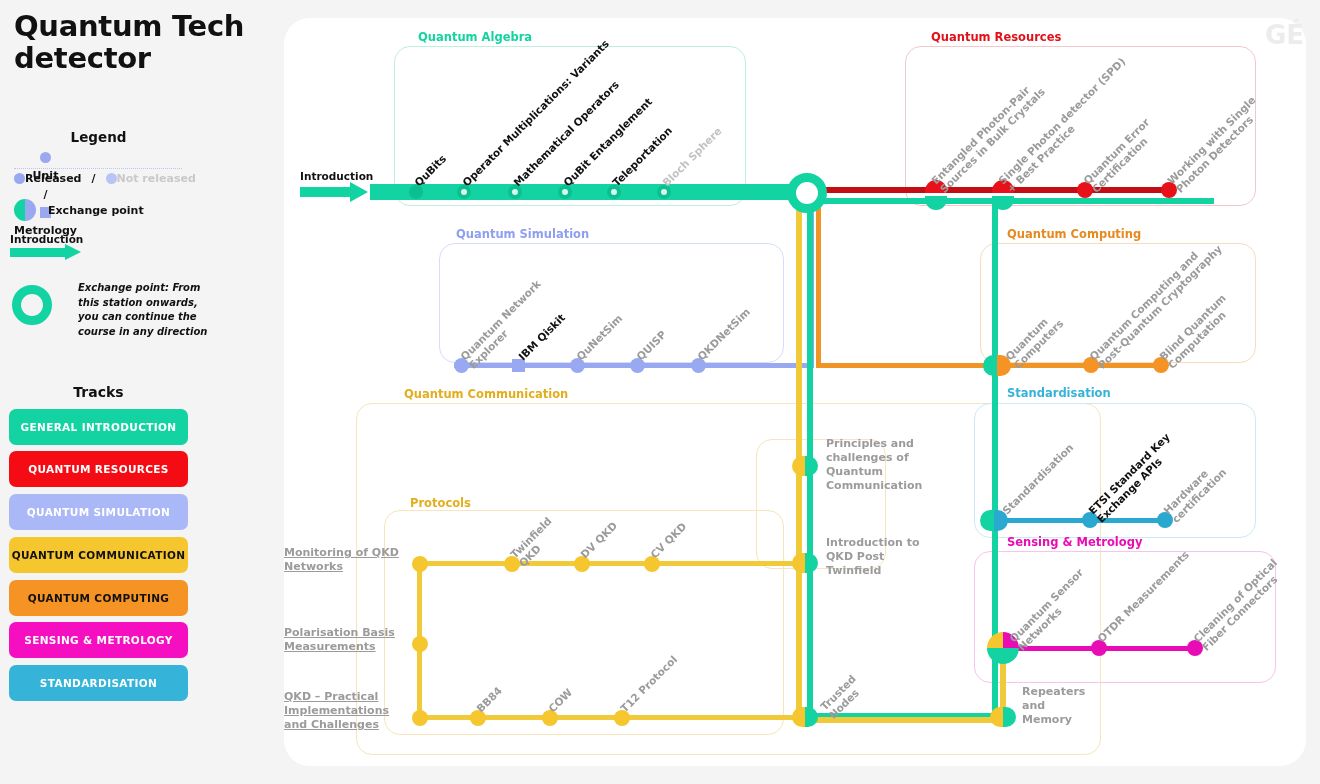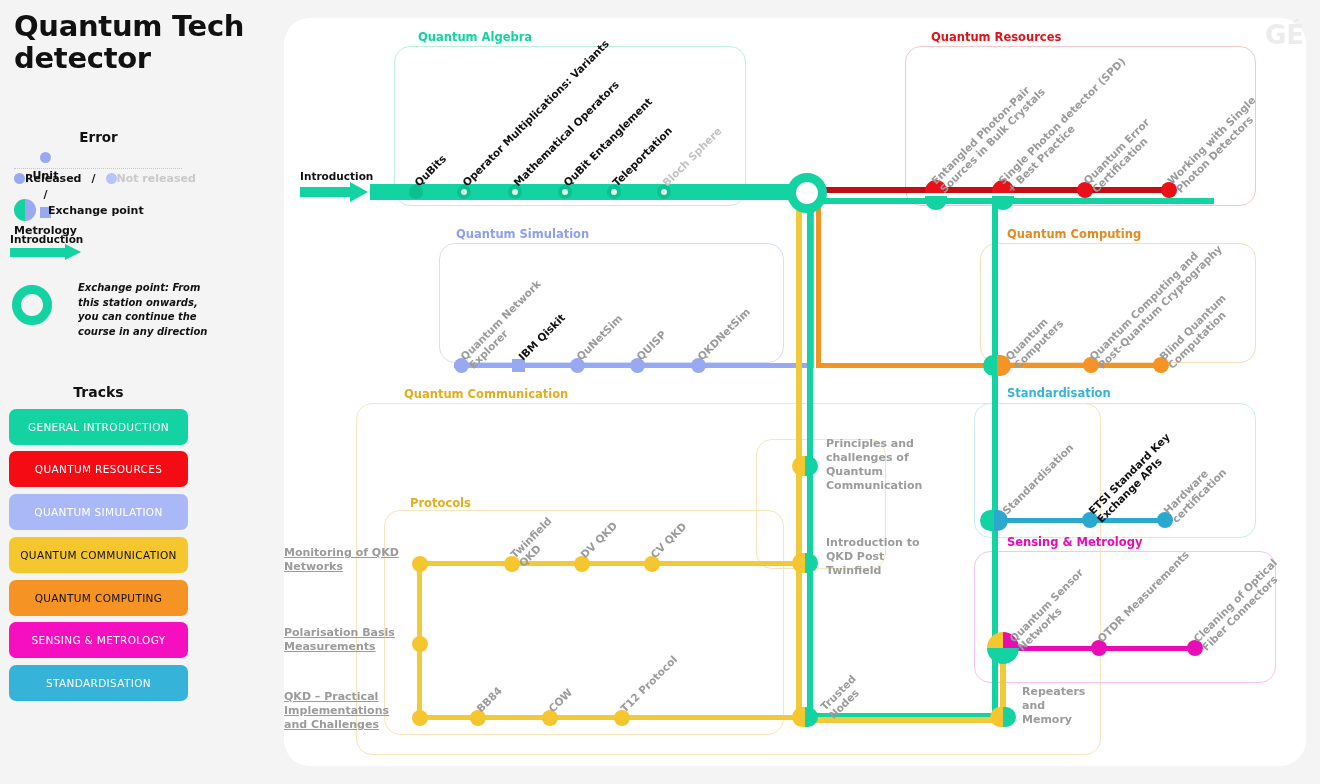--- a/index.html
+++ b/index.html
@@ -36,21 +36,21 @@
   .intro-arrow .head{position:absolute;left:55px;top:0;width:0;height:0;
         border-top:8px solid transparent;border-bottom:8px solid transparent;border-left:16px solid #14d3a3;}
   .italic-note{position:absolute;font-style:italic;font-weight:bold;font-size:10px;
         line-height:1.45;color:#111;}
   .ring{position:absolute;left:12px;top:285px;width:40px;height:40px;border-radius:50%;
         border:9px solid #14d3a3;box-sizing:border-box;background:#f4f4f4;}
   .tracks-title{position:absolute;left:0;top:384px;width:197px;text-align:center;
         font-size:14px;font-weight:bold;color:#111;}
   .track-btn{position:absolute;left:9px;width:179px;height:36px;border-radius:7px;
         display:flex;align-items:center;justify-content:center;text-align:center;
-        font-size:10.5px;font-weight:normal;letter-spacing:.35px;line-height:1.2;}
+        font-size:10.5px;font-weight:bold;letter-spacing:.35px;line-height:1.2;}
 
   
   .canvas{position:absolute;left:284px;top:18px;width:1022px;height:748px;
         background:#fff;border-radius:26px;}
   .ghost{position:absolute;right:2px;top:2px;font-size:26px;font-weight:bold;color:#ececec;}
 
   
   .zone{position:absolute;border-radius:16px;box-sizing:border-box;background:transparent;}
   .zone-label{position:absolute;font-size:11.5px;font-weight:bold;}
 
@@ -78,21 +78,21 @@
   .intro-map-txt{position:absolute;font-size:10.5px;font-weight:bold;color:#111;}
 </style>
 </head>
 <body>
 
 <div id="root">
 
   <div class="sidebar">
     <div class="brand">Quantum Tech detector</div>
 
-    <div class="legend-title">Error</div>
+    <div class="legend-title">Legend</div>
 
     <div class="legend-row" style="left:14px;top:152px;gap:6px;flex-direction:column;">
       <span class="lg-dot"></span>
       <span>Unit</span>
       <span class="lg-slash" style="margin:0 12px;">/</span>
       <span class="lg-sq"></span>
       <span>Metrology</span>
     </div>
     <div class="legend-divider"></div>
 

